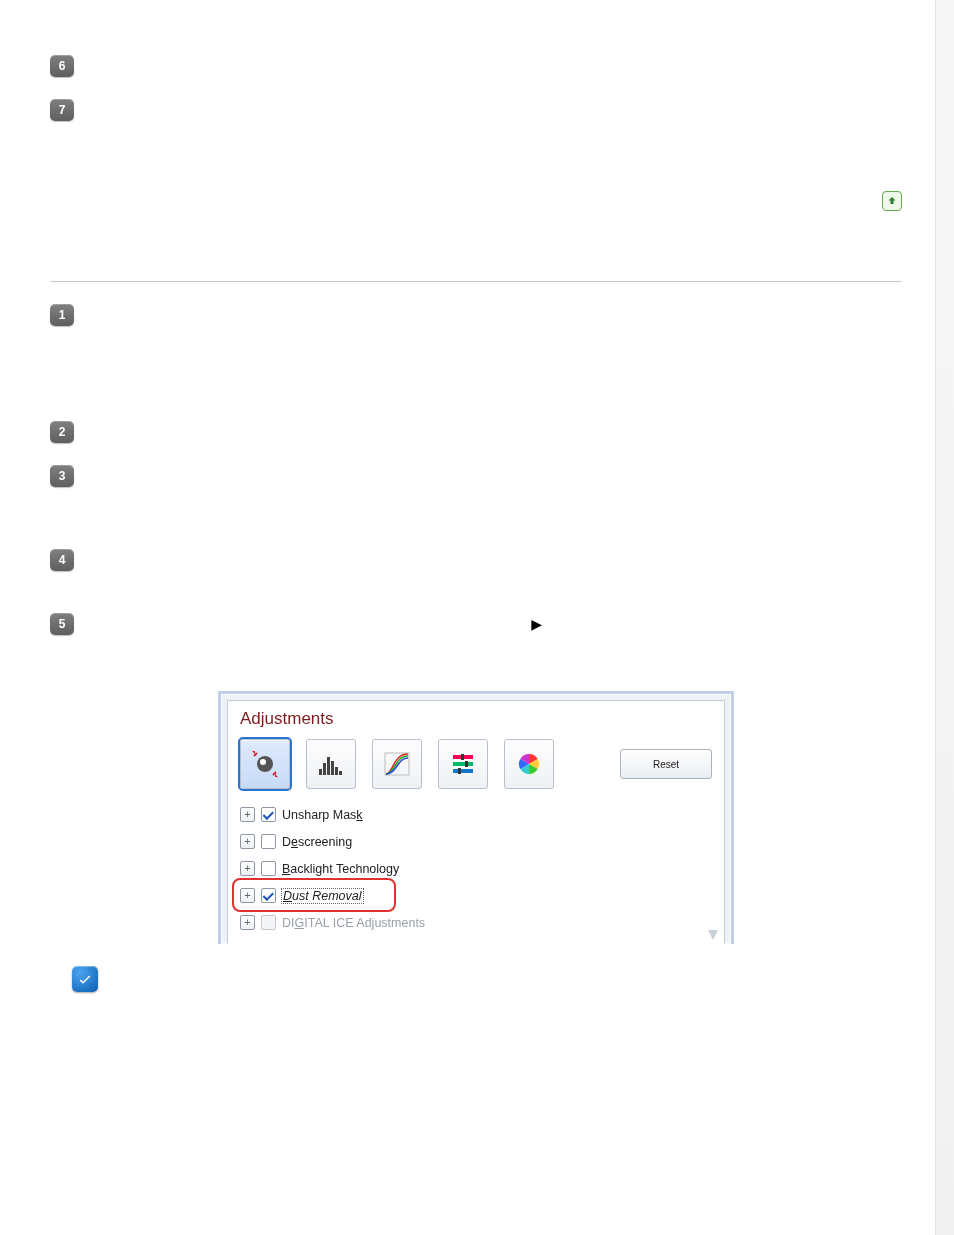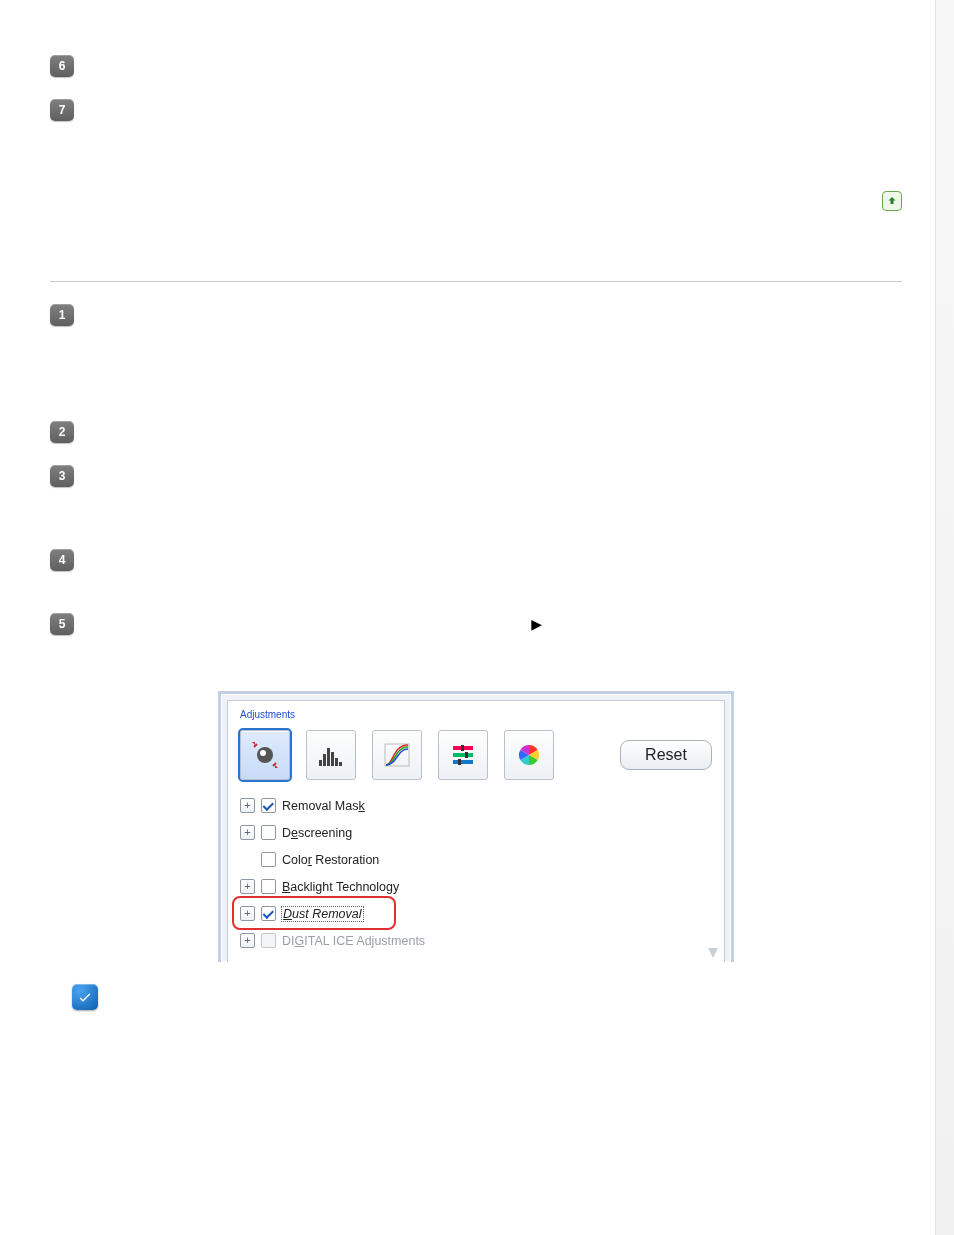--- a/index.html
+++ b/index.html
@@ -85,22 +85,22 @@
   }
   .panel-inner {
     background: #ffffff;
     margin: 6px 6px 0 6px;
     border: 1px solid #c5ccd5;
     border-bottom: none;
     position: relative;
   }
   .panel-title {
     padding: 8px 12px 6px 12px;
-    color: #1d4ed8;
-    font-size: 10px;
+    color: #7f1d1d;
+    font-size: 17px;
   }
   .tool-row {
     display: flex;
     align-items: center;
     gap: 16px;
     padding: 4px 12px 10px 12px;
   }
   .tool-btn {
     width: 48px; height: 48px;
     border: 1px solid #b7c0cc;
@@ -110,23 +110,23 @@
     box-shadow: inset 0 1px 0 #fff;
   }
   .tool-btn.selected {
     outline: 2px solid #2a73d1;
     background: linear-gradient(#dfeafc,#c7dbf7);
   }
   .reset-btn {
     margin-left: auto;
     width: 90px; height: 28px;
     border: 1px solid #a9b2bd;
-    border-radius: 9px;
+    border-radius: 3px;
     background: linear-gradient(#fefefe,#e9edf2);
-    font-size: 16px;
+    font-size: 10px;
     color: #222;
     display: inline-flex; align-items:center; justify-content:center;
     box-shadow: inset 0 1px 0 #fff;
     cursor: pointer;
   }
   .opt-list { padding: 2px 10px 8px 10px; }
   .opt-row {
     display: flex; align-items: center;
     gap: 6px;
     padding: 6px 2px;
@@ -308,39 +308,32 @@
             </span>
             <span class="reset-btn">Reset</span>
           </div>
 
           <div class="opt-list" style="position:relative;">
 
             <div class="opt-row">
               <span class="expander">+</span>
               <span class="cb checked"></span>
               <span>
-                <span>Removal Mas</span><span class="accel">k</span><span></span>
+                <span>Unsharp Mas</span><span class="accel">k</span><span></span>
               </span>
             </div>
 
             <div class="opt-row">
               <span class="expander">+</span>
               <span class="cb"></span>
               <span>
                 <span>D</span><span class="accel">e</span><span>screening</span>
               </span>
             </div>
 
-            <div class="opt-row">
-              <span class="expander hidden">+</span>
-              <span class="cb"></span>
-              <span>
-                <span>Colo</span><span class="accel">r</span><span> Restoration</span>
-              </span>
-            </div>
 
             <div class="opt-row">
               <span class="expander">+</span>
               <span class="cb"></span>
               <span>
                 <span></span><span class="accel">B</span><span>acklight Technology</span>
               </span>
             </div>
 
             <div class="opt-row" style="position:relative;">

